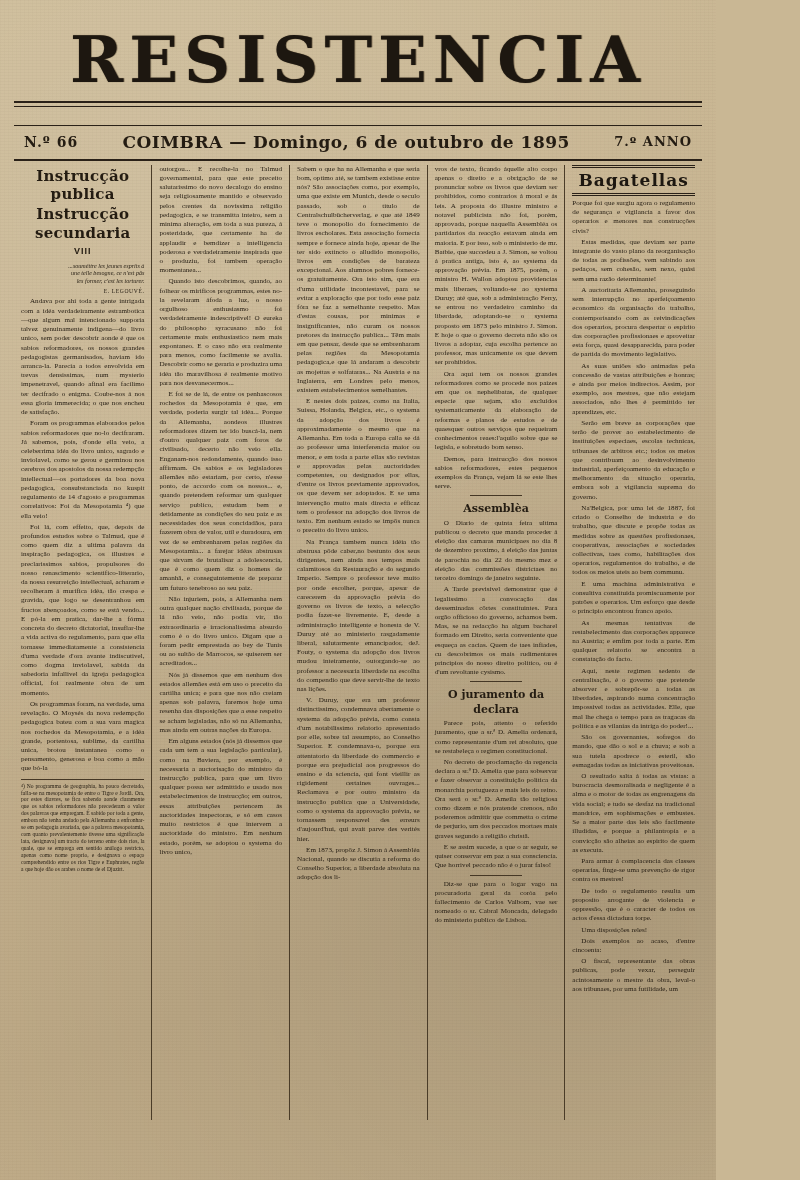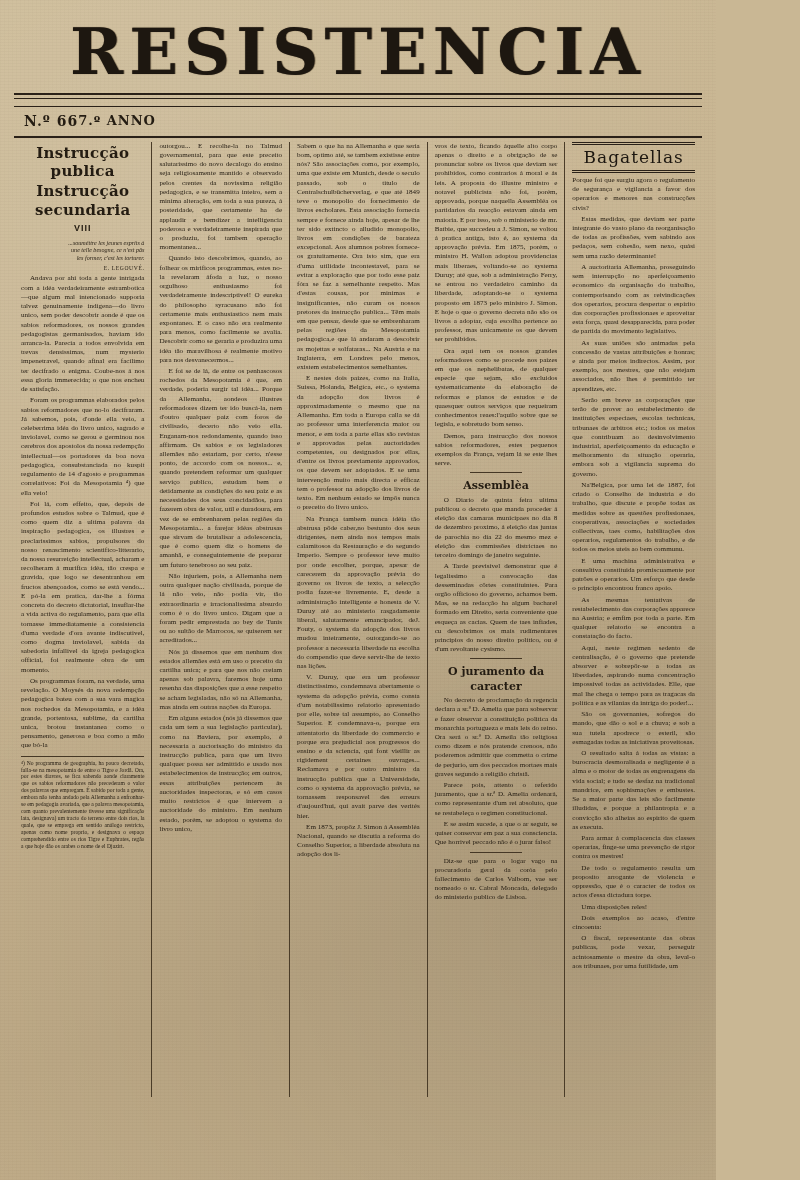--- a/index.html
+++ b/index.html
@@ -11,21 +11,21 @@
     overflow:hidden;
   }
   .page{
     position:relative;
     width:716px;height:1180px;
     background:
       radial-gradient(circle at 20% 15%, rgba(255,255,255,0.10), rgba(0,0,0,0) 55%),
       radial-gradient(circle at 82% 78%, rgba(0,0,0,0.10), rgba(0,0,0,0) 60%),
       linear-gradient(160deg,#cdbb97 0%,#c6b390 40%,#bda986 75%,#c4b08c 100%);
     box-sizing:border-box;
-    padding:4px 14px 8px 14px;
+    padding:12px 14px 8px 14px;
   }
   .grain{
     position:absolute;inset:0;
     background-image:
       repeating-linear-gradient(0deg, rgba(90,70,45,0.045) 0px, rgba(90,70,45,0.045) 1px, rgba(0,0,0,0) 1px, rgba(0,0,0,0) 3px),
       repeating-linear-gradient(90deg, rgba(90,70,45,0.035) 0px, rgba(90,70,45,0.035) 1px, rgba(0,0,0,0) 1px, rgba(0,0,0,0) 4px);
     pointer-events:none;
     mix-blend-mode:multiply;
     opacity:.55;
   }
@@ -47,24 +47,25 @@
   }
   .rule-double{
     border-top:2px solid #2a2118;
     border-bottom:1px solid #2a2118;
     height:3px;
     margin:10px 0 0 0;
   }
   .headbar{
     display:flex;
     align-items:center;
+    justify-content:space-between;
     border-top:1px solid #2a2118;
     border-bottom:2px solid #2a2118;
     padding:6px 10px 7px 10px;
-    margin-top:7px;
+    margin-top:18px;
     font-family:"DejaVu Serif", serif;
   }
   .headbar .issue{font-size:14px;letter-spacing:1px;font-weight:bold;}
   .headbar .place{font-size:17px;letter-spacing:.5px;font-weight:bold;}
   .headbar .year{font-size:13px;letter-spacing:1px;font-weight:bold;}
 
   
   .cols{
     display:flex;
     margin-top:0;
@@ -127,41 +128,42 @@
   .sub-head{
     text-align:center;
     font-family:"DejaVu Serif", serif;
     font-weight:bold;
     font-size:11px;
     margin:6px 0 2px 0;
   }
   .bagatellas{
     text-align:center;
     font-family:"DejaVu Serif", serif;
-    font-weight:normal;
+    font-weight:bold;
     font-size:17px;
     letter-spacing:1px;
     margin:0 0 3px 0;
     padding:1px 0 2px 0;
     border-top:3px double #2a2118;
     border-bottom:3px double #2a2118;
     color:#1d1710;
   }
 </style>
 </head>
 <body>
 
 <div class="page">
   <div class="grain"></div>
 
   <div class="masthead">
     <div class="title">RESISTENCIA</div>
     <div class="rule-double"></div>
     <div class="headbar">
       <div class="issue">N.º 66</div>
+      <div class="place">COIMBRA — Domingo, 6 de outubro de 1895</div>
       <div class="year">7.º ANNO</div>
     </div>
   </div>
 
   <div class="cols">
 
     <div class="col">
       <div class="sec-title">Instrucção publica</div>
       <div class="sec-title">Instrucção secundaria</div>
       <div class="sec-sub">VIII</div>
@@ -198,23 +200,23 @@
       <p class="noind">vros de texto, ficando áquelle alto corpo apenas o direito e a obrigação de se pronunciar sobre os livros que deviam ser prohibidos, como contrarios á moral e ás leis. A proposta do illustre ministro e notavel publicista não foi, porém, approvada, porque naquella Assembléa os partidarios da reacção estavam ainda em maioria. E por isso, sob o ministerio de mr. Batbie, que succedeu a J. Simon, se voltou á pratica antiga, isto é, ao systema da approvação prévia. Em 1875, porém, o ministro H. Wallon adoptou providencias mais liberaes, voltando-se ao systema Duruy; até que, sob a administração Ferry, se entrou no verdadeiro caminho da liberdade, adoptando-se o systema proposto em 1873 pelo ministro J. Simon. E hoje o que o governo decreta não são os livros a adoptar, cuja escolha pertence ao professor, mas unicamente os que devem ser prohibidos.</p>
       <p>Ora aqui tem os nossos grandes reformadores como se procede nos paizes em que os nephelibatas, de qualquer especie que sejam, são excluidos systematicamente da elaboração de reformas e planos de estudos e de quaesquer outros serviços que requeiram conhecimentos reaes:l'aquilo sobre que se legisla, e sobretudo bom senso.</p>
       <p>Demos, para instrucção dos nossos sabios reformadores, estes pequenos exemplos da França, vejam lá se este lhes serve.</p>
 
       <div class="rule-short"></div>
       <div class="sub-head">Assemblèa</div>
       <p>O Diario de quinta feira ultima publicou o decreto que manda proceder á eleição das camaras municipaes no dia 8 de dezembro proximo, á eleição das juntas de parochia no dia 22 do mesmo mez e eleição das commissões districtaes no terceiro domingo de janeiro seguinte.</p>
       <p>A Tarde previsível demonstrar que é legalissimo a convocação das desseminadas côrtes constituintes. Para orgão officioso do governo, achamos bem. Mas, se na redacção ha algum bacharel formado em Direito, seria conveniente que esqueça as cacias. Quem de taes infiades, cu descobrimos os mais rudimentares principios do nosso direito politico, ou é d'um revoltante cysismo.</p>
 
       <div class="rule-short"></div>
-      <div class="sub-head">O juramento da caracter</div>
+      <div class="sub-head">O juramento da declara</div>
+      <p>Parece pois, attento o referido juramento, que a sr.ª D. Amelia ordenará, como representante d'um rei absoluto, que se restabeleça o regimen constitucional.</p>
       <p>No decreto de proclamação da regencia declara a sr.ª D. Amelia que para sobservar e fazer observar a constituição politica da monarchia portugueza e mais leis do reino. Ora será o sr.ª D. Ameila tão religiosa como dizem e nós pratende crenoos, não poderemos admittir que commetta o crime de perjurio, um dos peccados mortaes mais graves segundo a religião christã.</p>
-      <p>Parece pois, attento o referido juramento, que a sr.ª D. Amelia ordenará, como representante d'um rei absoluto, que se restabeleça o regimen constitucional.</p>
       <p>E se assim sucede, a que o ar seguir, se quiser conservar em paz a sua consciencia. Que horrivel peccado não é o jurar falso!</p>
       <div class="rule-short"></div>
       <p>Diz-se que para o logar vago na procuradoria geral da coròa pelo fallecimento de Carlos Valbom, vae ser nomeado o sr. Cabral Moncada, delegado do ministerio publico de Lisboa.</p>
     </div>
 
     <div class="col">
       <div class="bagatellas">Bagatellas</div>
       <p class="noind">Porque foi que surgiu agora o regulamento de segurança e vigilancia a favor dos operarios e menores nas construcções civis?</p>
       <p>Estas medidas, que deviam ser parte integrante do vasto plano da reorganisação de todas as profissões, vem sabindo aos pedaços, sem cohesão, sem nexo, quási sem uma razão determinante!</p>
       <p>A auctoritaria Allemanha, proseguindo sem interrupção no aperfeiçoamento economico da organisação do trabalho, contemporisando com as reivindicações dos operarios, procura despertar o espirito das corporações profissionaes e aproveitar esta força, quasi desapparecida, para poder de partida do movimento legislativo.</p>

